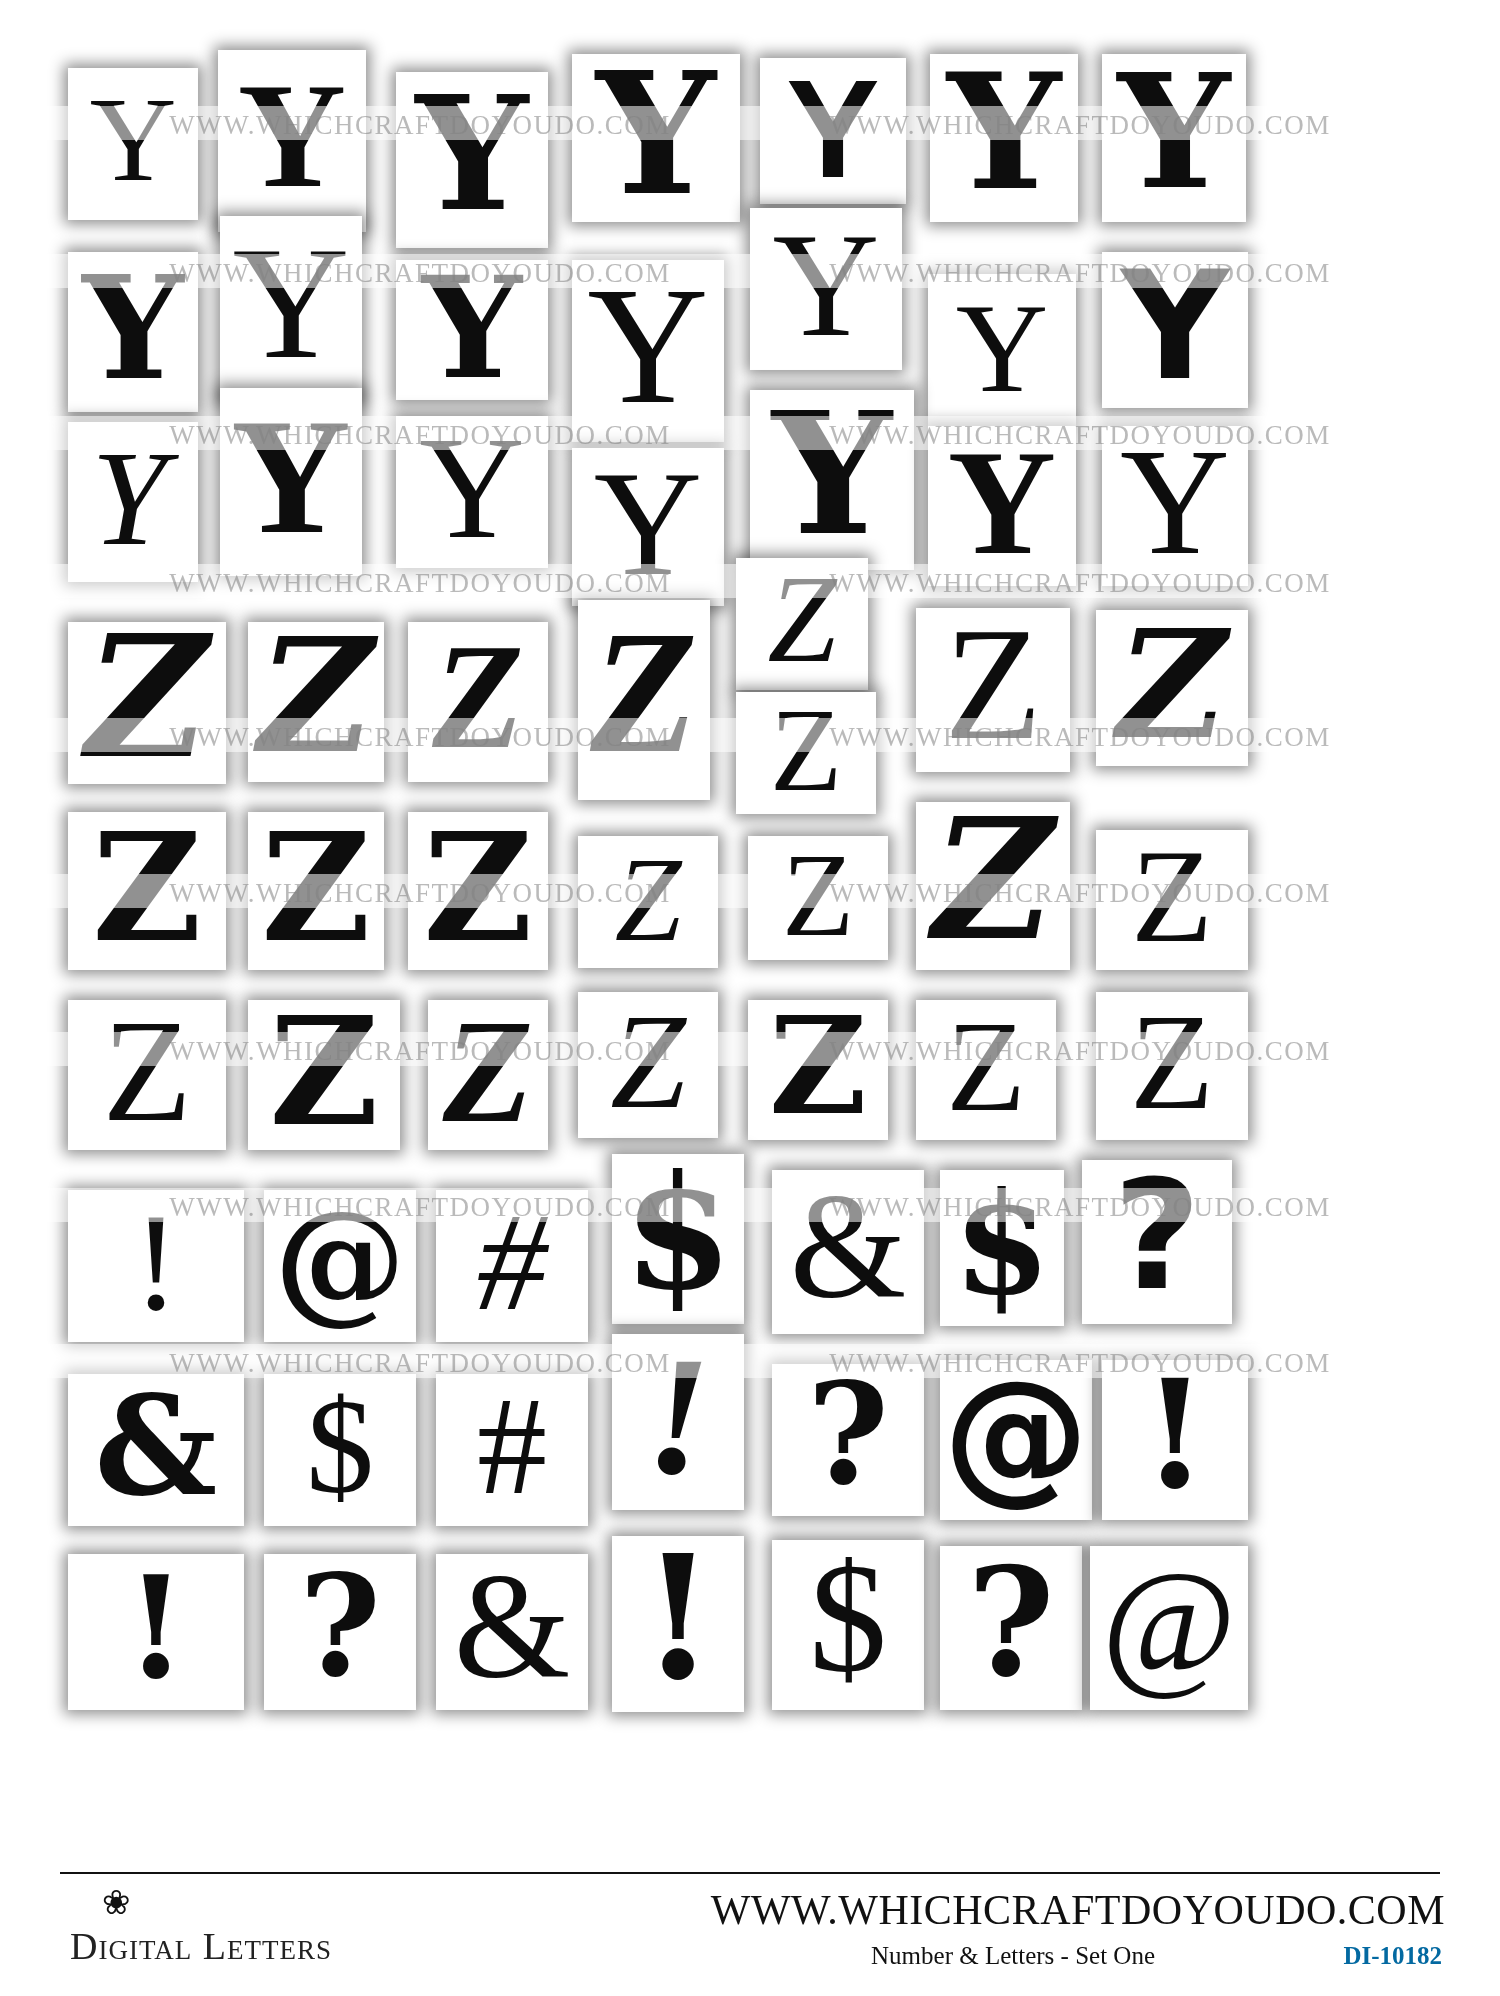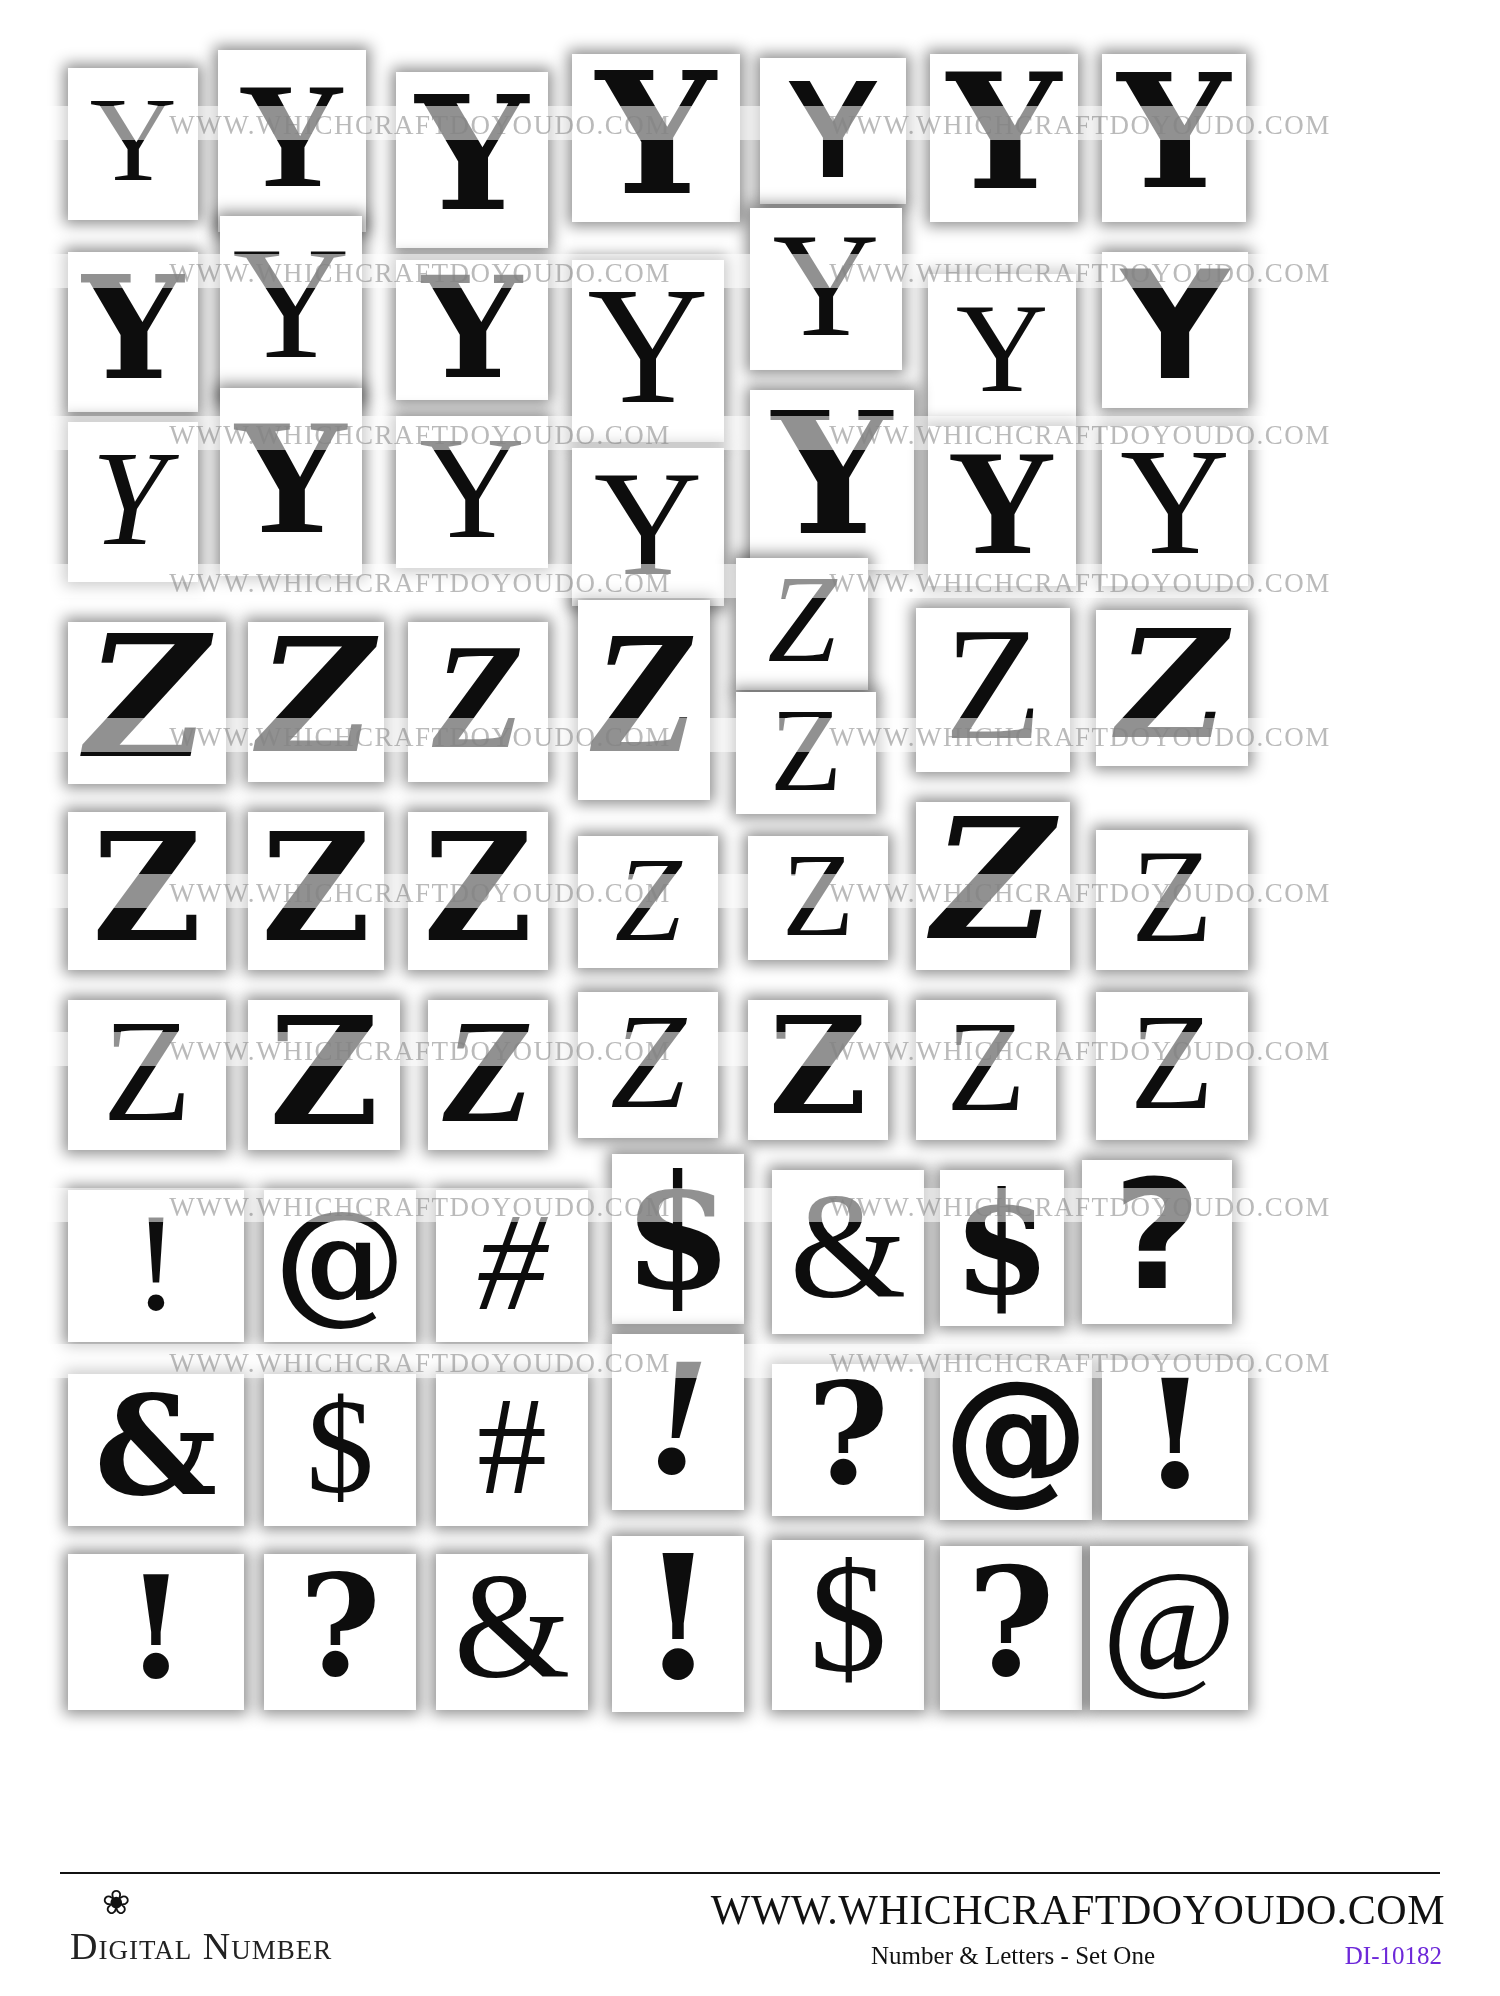--- a/index.html
+++ b/index.html
@@ -122,22 +122,23 @@
     font-size: 25px;
     color: #111;
     white-space: nowrap;
   }
   #sku {
     position: absolute;
     right: 58px;
     top: 70px;
     font-family: "Liberation Serif", serif;
     font-size: 25px;
-    color: #6d28d9;
-    white-space: nowrap;
+    color: #0369a1;
+    white-space: nowrap;
+    font-weight: bold;
   }
 </style>
 </head>
 <body>
 
 <div id="page">
 
   <div id="sheet">
       <div class="tile" style="left: 8px; top: 38px; width: 130px; height: 152px;">
         <span style="font-family: &quot;Liberation Serif&quot;, serif; font-size: 120px; font-weight: 400; font-style: normal; transform: translate(0px, -4px);">Y</span>
@@ -360,20 +361,20 @@
       <div class="wm" style="top: 1192px; left: 330px;">WWW.WHICHCRAFTDOYOUDO.COM</div>
       <div class="wm-band" style="top: 1344px;"></div>
       <div class="wm" style="top: 1348px; left: -330px;">WWW.WHICHCRAFTDOYOUDO.COM</div>
       <div class="wm" style="top: 1348px; left: 330px;">WWW.WHICHCRAFTDOYOUDO.COM</div>
     </div>
 
   <div id="footer">
     <div id="footer-rule"></div>
     <div id="brand">
       <div id="brand-mark">❀</div>
-      <div id="brand-name">Digital Number</div>
+      <div id="brand-name">Digital Letters</div>
     </div>
     <div id="site">WWW.WHICHCRAFTDOYOUDO.COM</div>
     <div id="set-title">Number &amp; Letters - Set One</div>
     <div id="sku">DI-10182</div>
   </div>
 
 </div>
 
 </body></html>

